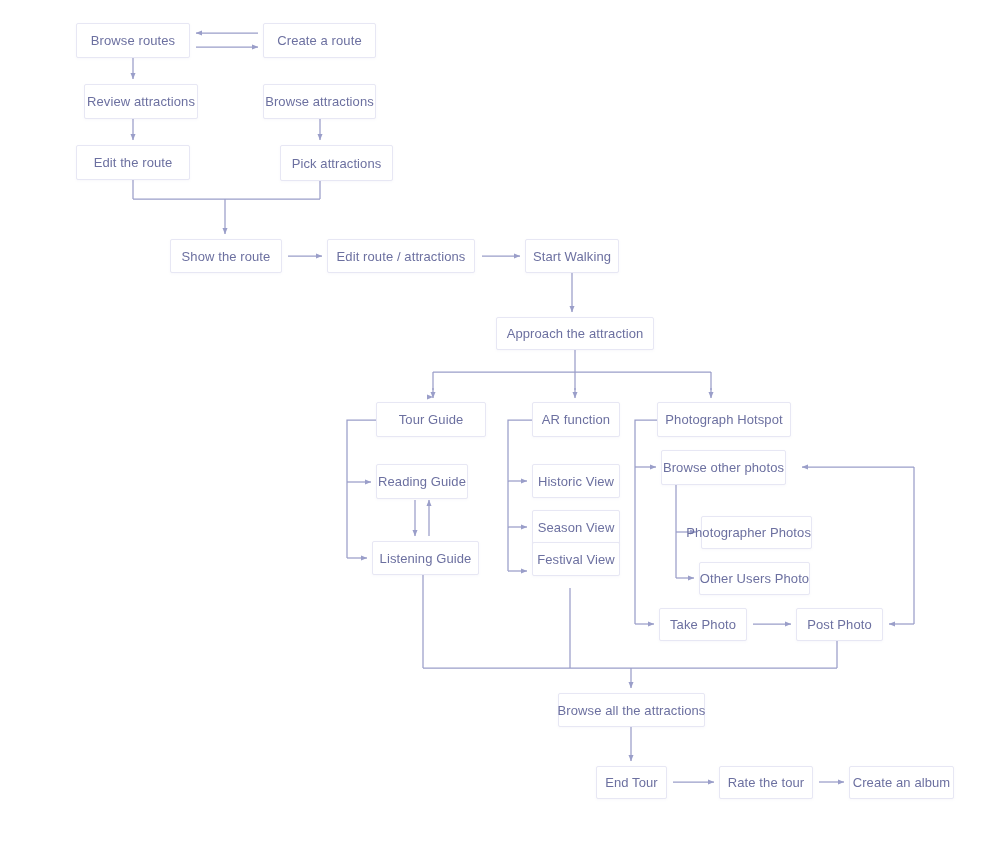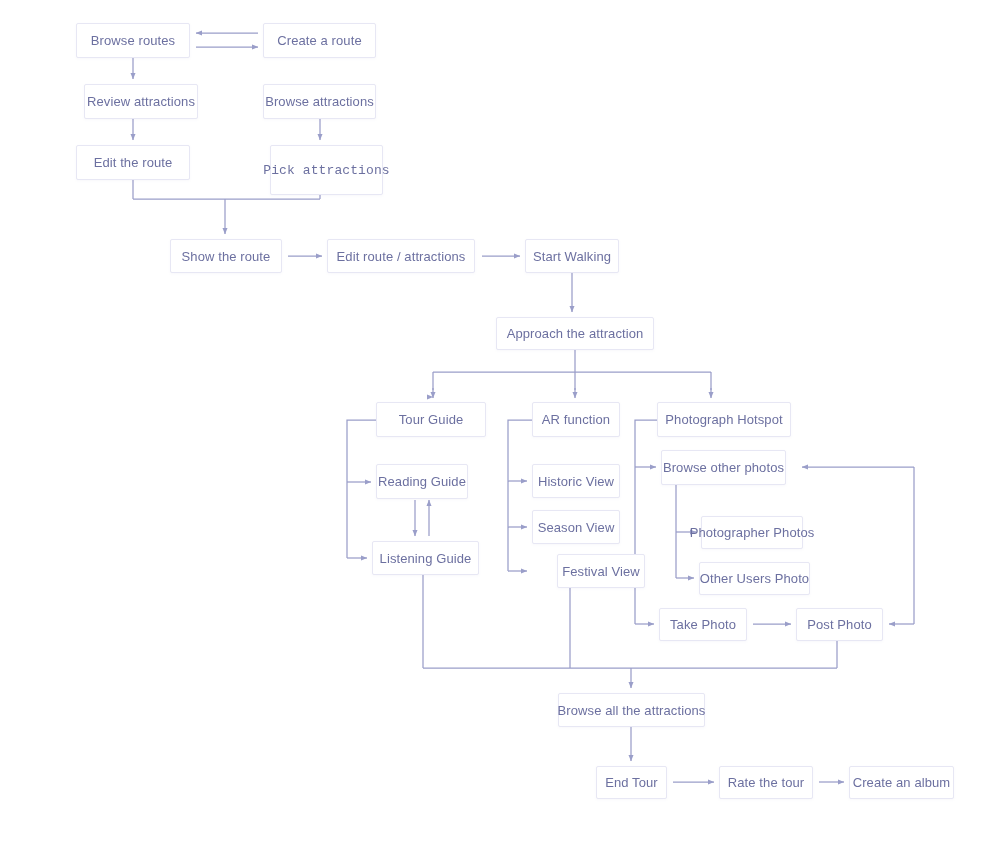--- a/index.html
+++ b/index.html
@@ -170,21 +170,21 @@
       </div>
       <div class="node" style="left: 84px; top: 84px; width: 114px; height: 35px;">
         <span class="node-label">Review attractions</span>
       </div>
       <div class="node" style="left: 263px; top: 84px; width: 113px; height: 35px;">
         <span class="node-label">Browse attractions</span>
       </div>
       <div class="node" style="left: 76px; top: 145px; width: 114px; height: 35px;">
         <span class="node-label">Edit the route</span>
       </div>
-      <div class="node" style="left: 270px; top: 145px; width: 113px; height: 50px; font-family: Liberation Mono, monospace;">
+      <div class="node" style="left: 280px; top: 145px; width: 113px; height: 36px;">
         <span class="node-label">Pick attractions</span>
       </div>
       <div class="node" style="left: 170px; top: 239px; width: 112px; height: 34px;">
         <span class="node-label">Show the route</span>
       </div>
       <div class="node" style="left: 327px; top: 239px; width: 148px; height: 34px;">
         <span class="node-label">Edit route / attractions</span>
       </div>
       <div class="node" style="left: 525px; top: 239px; width: 94px; height: 34px;">
         <span class="node-label">Start Walking</span>
@@ -206,27 +206,27 @@
       </div>
       <div class="node" style="left: 661px; top: 450px; width: 125px; height: 35px;">
         <span class="node-label">Browse other photos</span>
       </div>
       <div class="node" style="left: 532px; top: 464px; width: 88px; height: 34px;">
         <span class="node-label">Historic View</span>
       </div>
       <div class="node" style="left: 532px; top: 510px; width: 88px; height: 34px;">
         <span class="node-label">Season View</span>
       </div>
-      <div class="node" style="left: 701px; top: 516px; width: 102px; height: 33px;">
+      <div class="node" style="left: 701px; top: 516px; width: 111px; height: 33px; justify-content: flex-end;">
         <span class="node-label">Photographer Photos</span>
       </div>
       <div class="node" style="left: 372px; top: 541px; width: 107px; height: 34px;">
         <span class="node-label">Listening Guide</span>
       </div>
-      <div class="node" style="left: 532px; top: 554px; width: 88px; height: 34px; margin-left: 25px;">
+      <div class="node" style="left: 532px; top: 542px; width: 88px; height: 34px;">
         <span class="node-label">Festival View</span>
       </div>
       <div class="node" style="left: 699px; top: 562px; width: 111px; height: 33px;">
         <span class="node-label">Other Users Photo</span>
       </div>
       <div class="node" style="left: 659px; top: 608px; width: 88px; height: 33px;">
         <span class="node-label">Take Photo</span>
       </div>
       <div class="node" style="left: 796px; top: 608px; width: 87px; height: 33px;">
         <span class="node-label">Post Photo</span>

